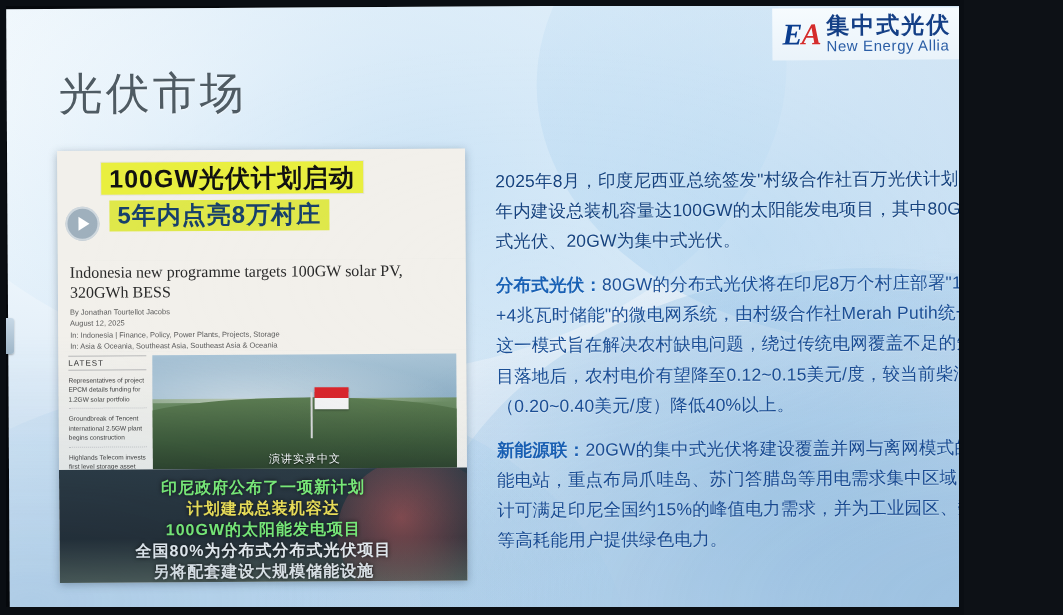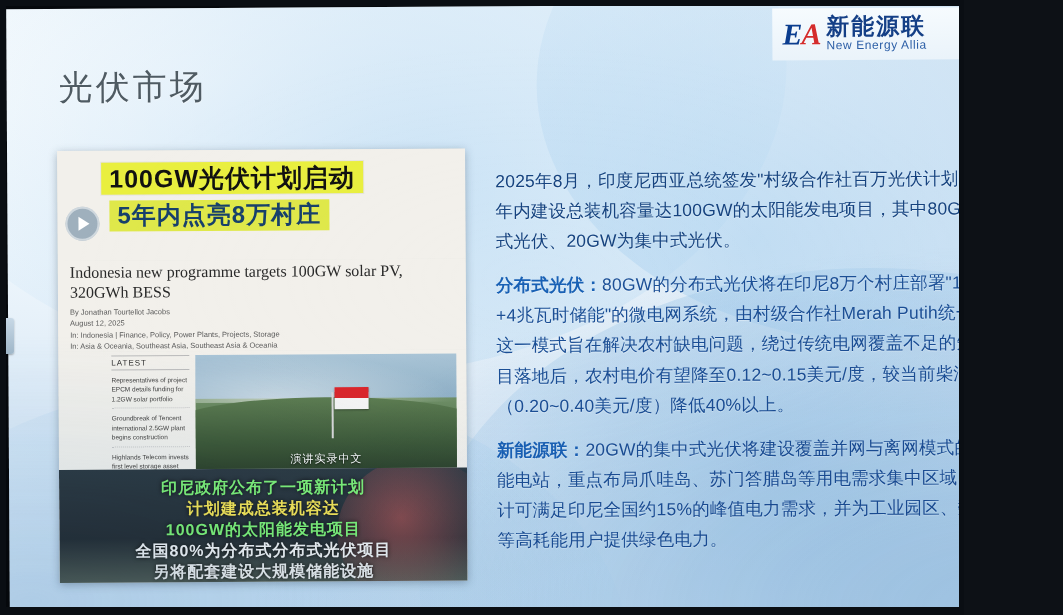--- a/index.html
+++ b/index.html
@@ -106,33 +106,33 @@
   #brand-logo .brand-cn {
     font-family: "Liberation Serif", serif;
     font-size: 23px;
     font-weight: bold;
     color: #143f86;
     letter-spacing: 2px;
     line-height: 1.05;
     white-space: nowrap;
   }
   #brand-logo .brand-en {
-    font-size: 12px;
+    font-size: 15px;
     color: #2b5ea6;
     letter-spacing: 0.6px;
     line-height: 1.1;
     white-space: nowrap;
   }
 
   
   #slide-title {
     position: absolute;
     left: 52px;
     top: 56px;
-    font-size: 34px;
+    font-size: 44px;
     color: #4f5b63;
     letter-spacing: 3px;
     font-family: "Liberation Sans", sans-serif;
     text-shadow: 0 1px 2px rgba(255,255,255,0.6);
   }
 
   
   #news-card {
     position: absolute;
     left: 50px;
@@ -219,21 +219,20 @@
     display: flex;
     gap: 6px;
     padding: 4px 10px 0 10px;
     background: #f2f0eb;
     height: 118px;
     box-sizing: border-box;
   }
   #news-latest {
     width: 78px;
     flex: none;
-    margin-left: 43px;
   }
   #news-latest .latest-head {
     font-size: 8px;
     color: #333;
     border-top: 1px solid #bbb;
     border-bottom: 1px solid #bbb;
     padding: 2px 0;
     letter-spacing: 1px;
   }
   #news-latest .latest-item {
@@ -361,21 +360,21 @@
   <div id="slide-surface">
 
     <div class="swoosh swoosh-a"></div>
     <div class="swoosh swoosh-b"></div>
     <div class="swoosh swoosh-c"></div>
     <div class="swoosh swoosh-d"></div>
 
     <div id="brand-logo">
       <div class="ea-mark"><span>E</span><span class="ea-a">A</span></div>
       <div class="brand-texts">
-        <div class="brand-cn">新能源联</div>
+        <div class="brand-cn">集中式光伏</div>
         <div class="brand-en">New Energy  Allia</div>
       </div>
     </div>
 
     <div id="slide-title">光伏市场</div>
 
     <div id="news-card">
 
       <div id="news-headline-band">
         <div id="play-badge">

